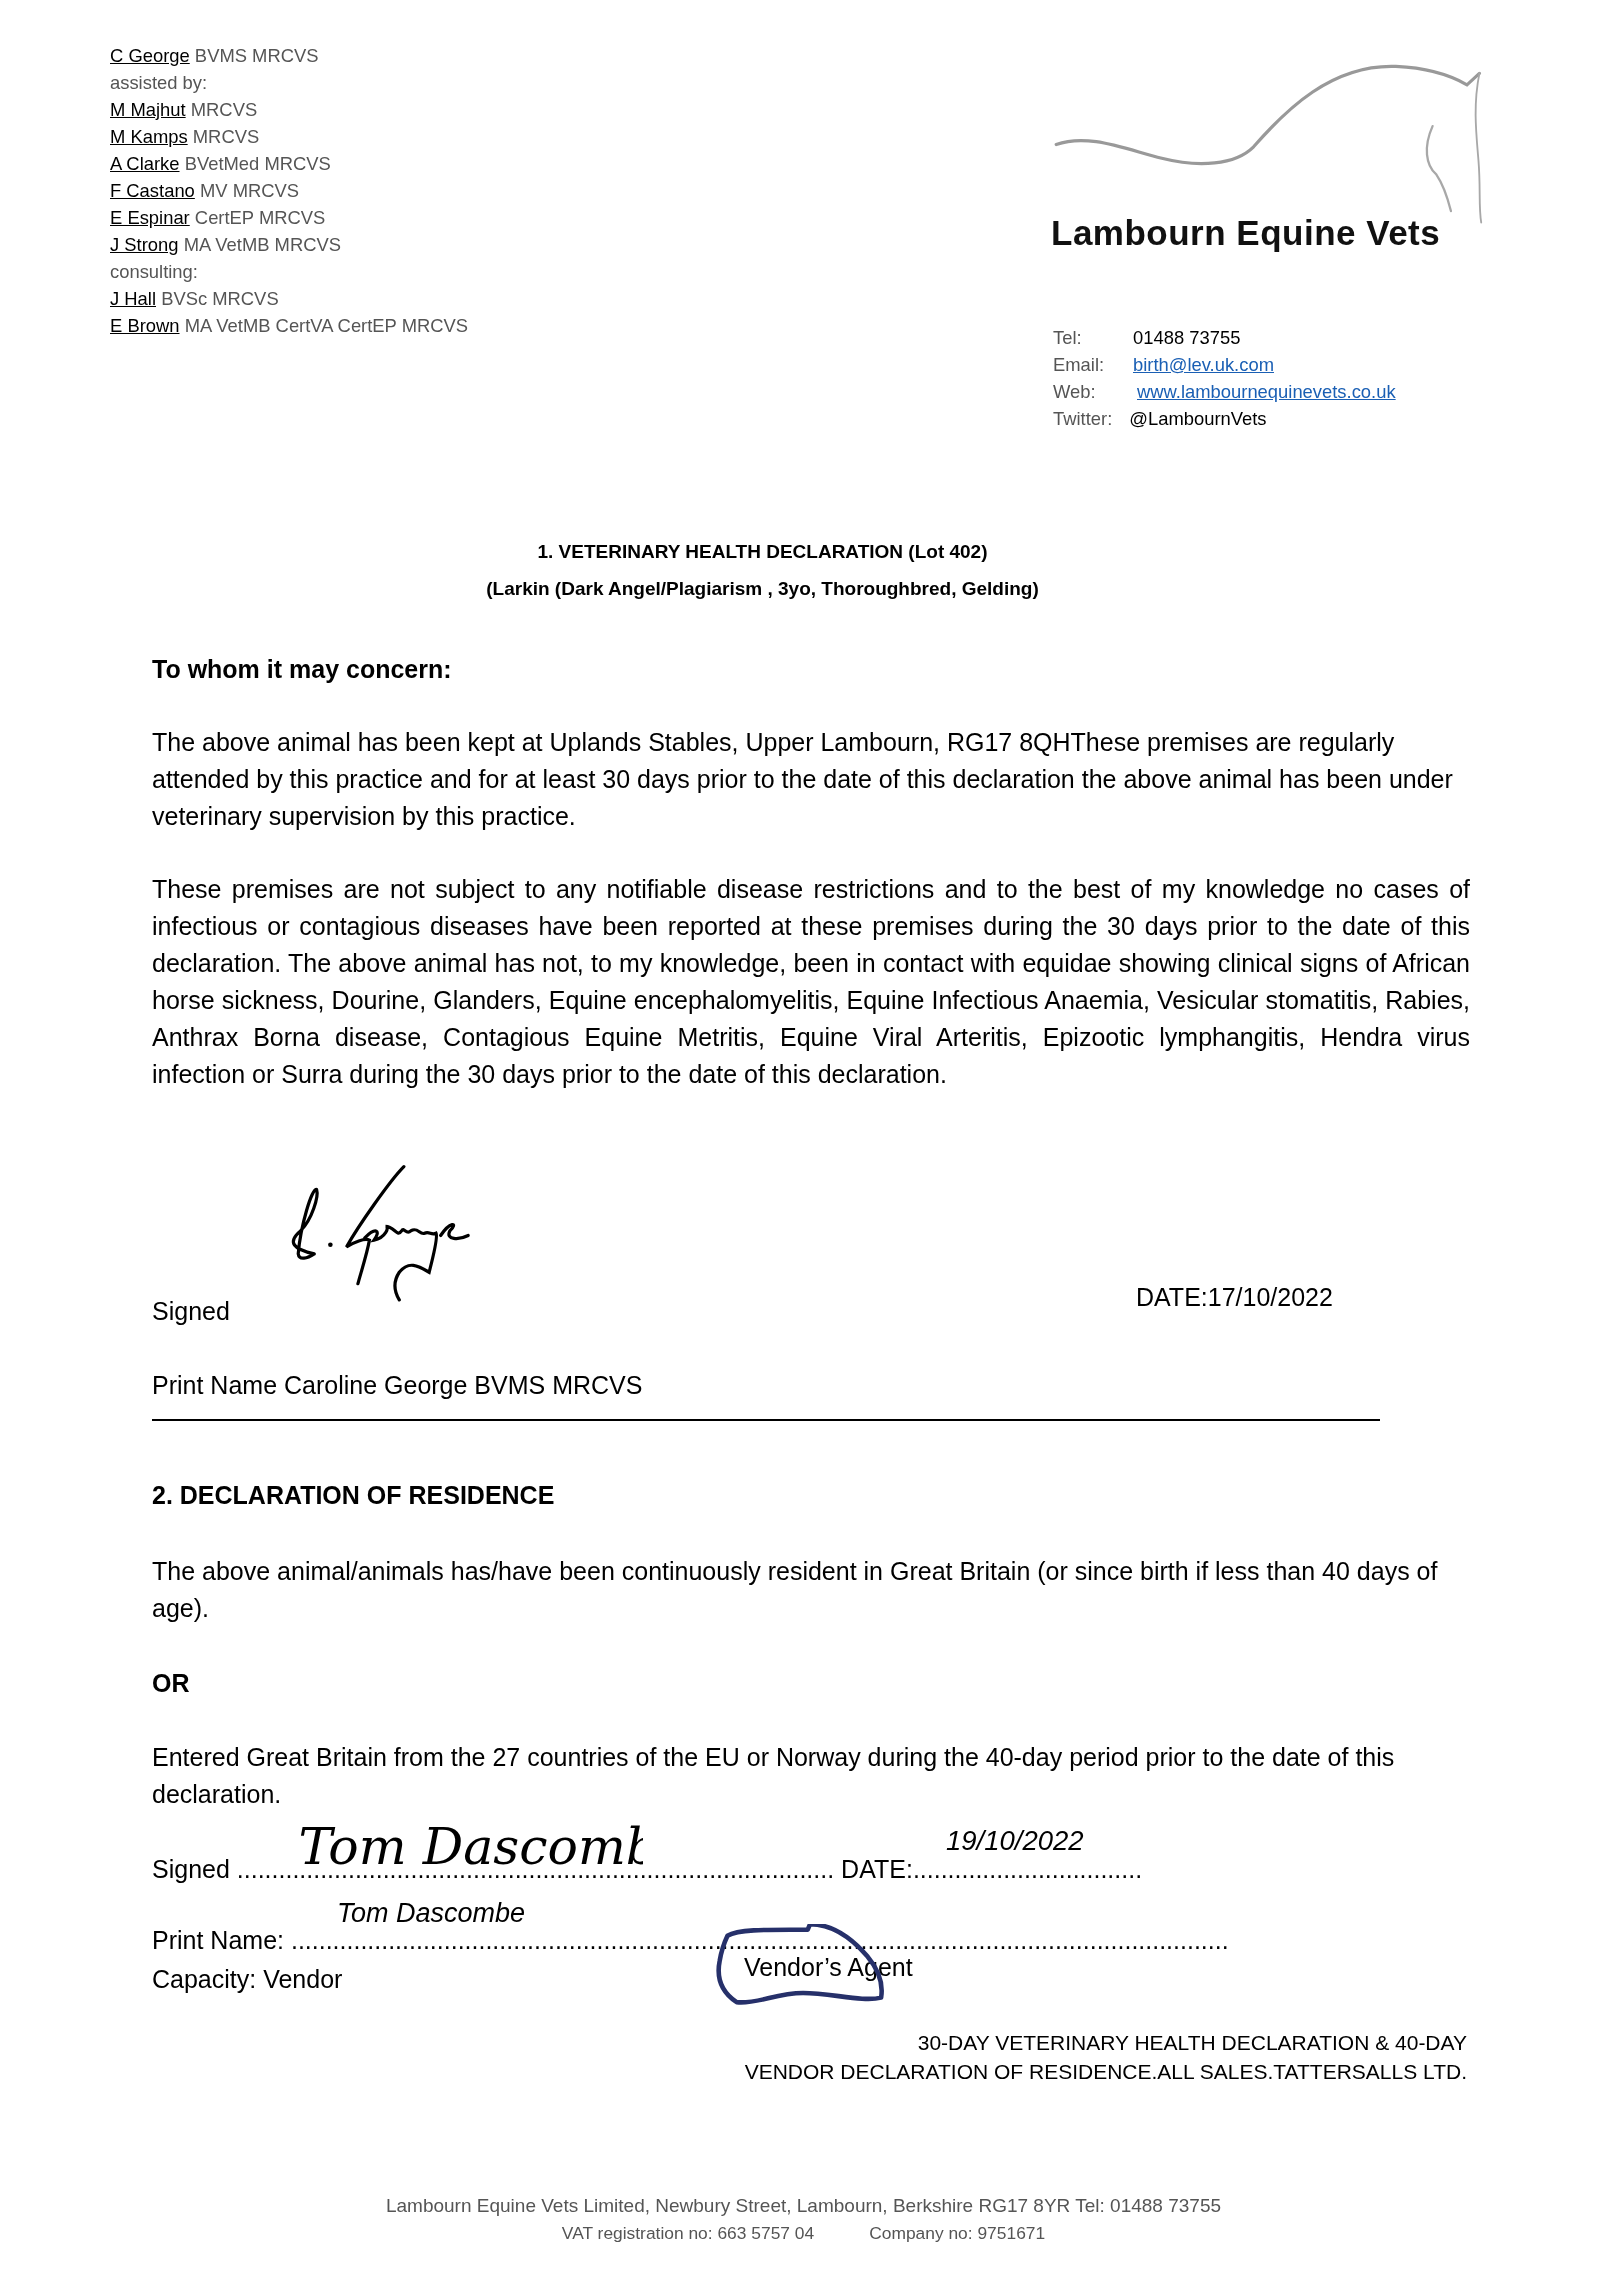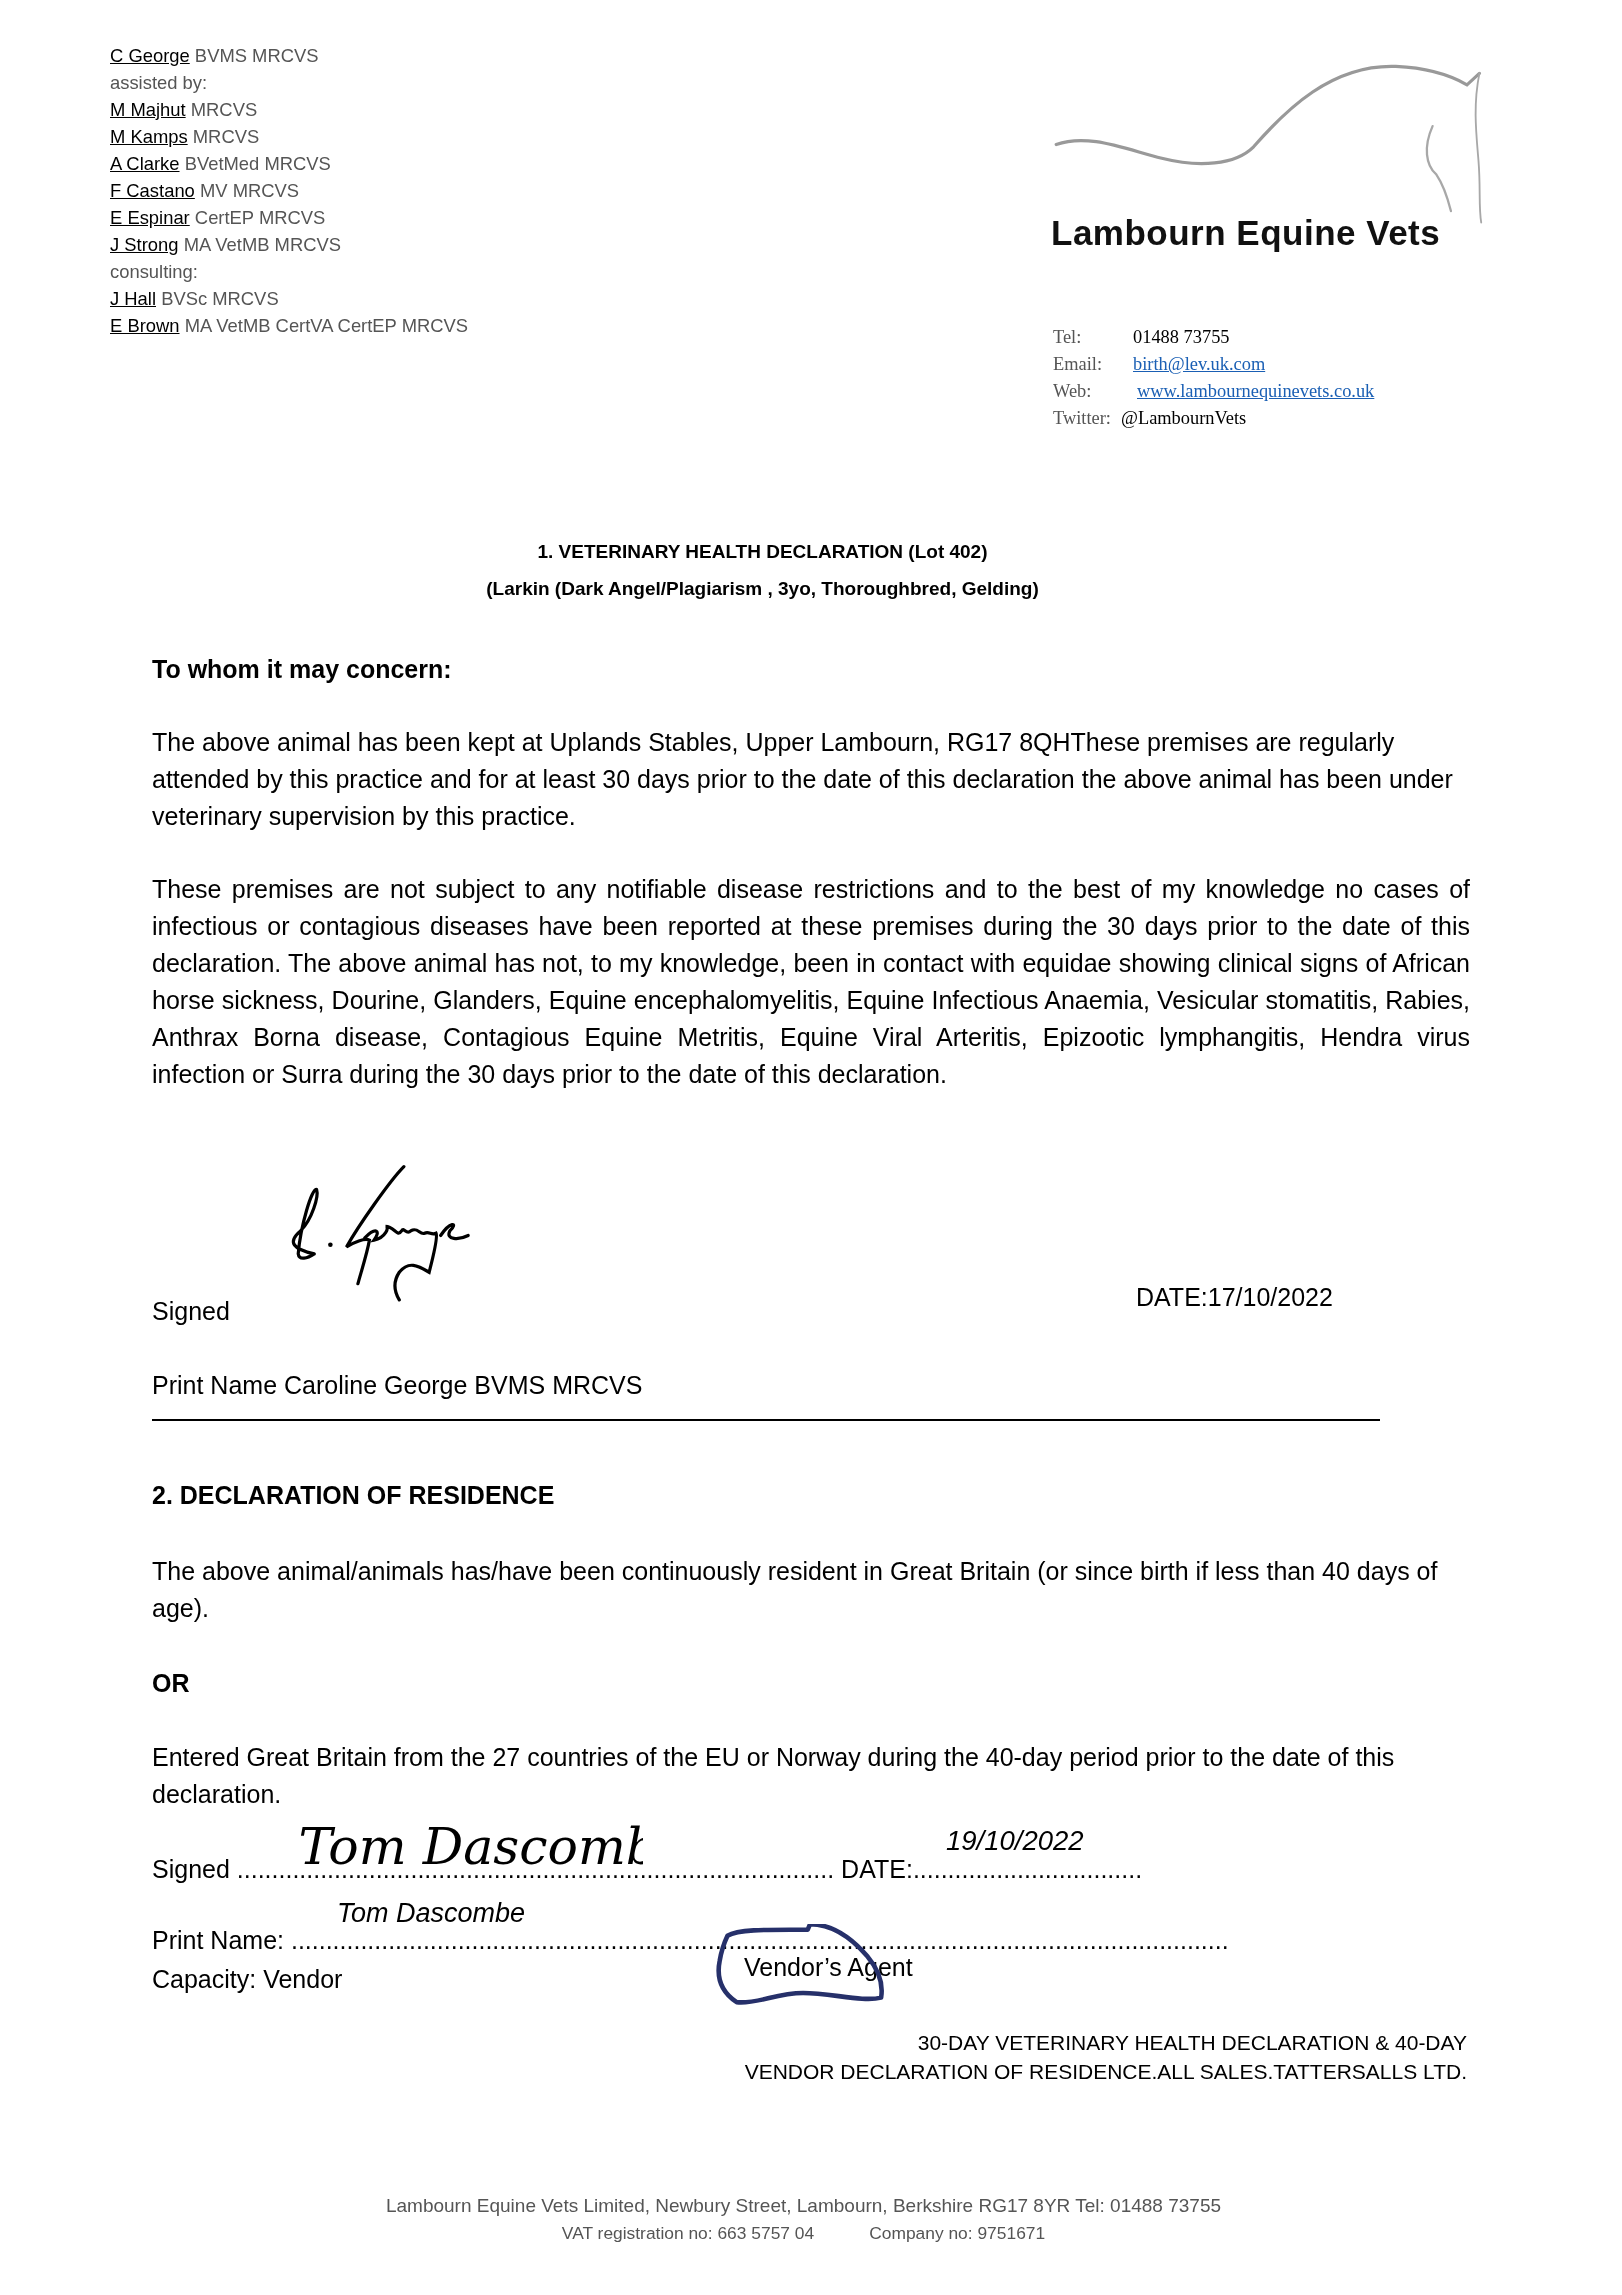--- a/index.html
+++ b/index.html
@@ -11,23 +11,23 @@
   
   .staff { left: 110px; top: 42px; font-size: 18.4px; line-height: 27px; }
   .staff .row { white-space: nowrap; }
   .staff .name { color: #000; text-decoration: underline; }
   .staff .qual, .staff .label { color: #555; }
   
   .logo-svg { left: 1047px; top: 55px; width: 482px; height: 179px; }
   .logo-text { left: 1051px; top: 213px; font-size: 35px; font-weight: bold; color: #111; letter-spacing: 0.5px; white-space: nowrap; }
   
   .contact { left: 1053px; top: 324px; font-size: 18.4px; line-height: 27px; }
-  .contact .row { white-space: nowrap; display: flex; font-family: Liberation Serif, serif; }
+  .contact .row { white-space: nowrap; display: flex; }
   .contact .k { color: #555; width: 80px; display: inline-block; }
-  .contact .k.tw { width: auto; margin-right: 10px; }
+  .contact .k.tw { width: auto; margin-right: 17px; }
   .contact a { color: #1a5fb4; text-decoration: underline; }
   
   .title { left: 0; width: 1525px; top: 533px; text-align: center; font-weight: bold; font-size: 19px; line-height: 37px; }
   .txt { left: 152px; width: 1318px; font-size: 25px; line-height: 37px; margin-top: 8px; }
   .justify { text-align: justify; }
   .bold { font-weight: bold; }
   .sig1 { left: 266px; top: 1162px; width: 239px; height: 147px; }
   .date1 { left: 1136px; top: 1283px; font-size: 25px; white-space: nowrap; }
   .rule { left: 152px; top: 1419px; width: 1228px; border-top: 2.3px solid #000; }
   .dots { font-size: 25px; white-space: nowrap; }

